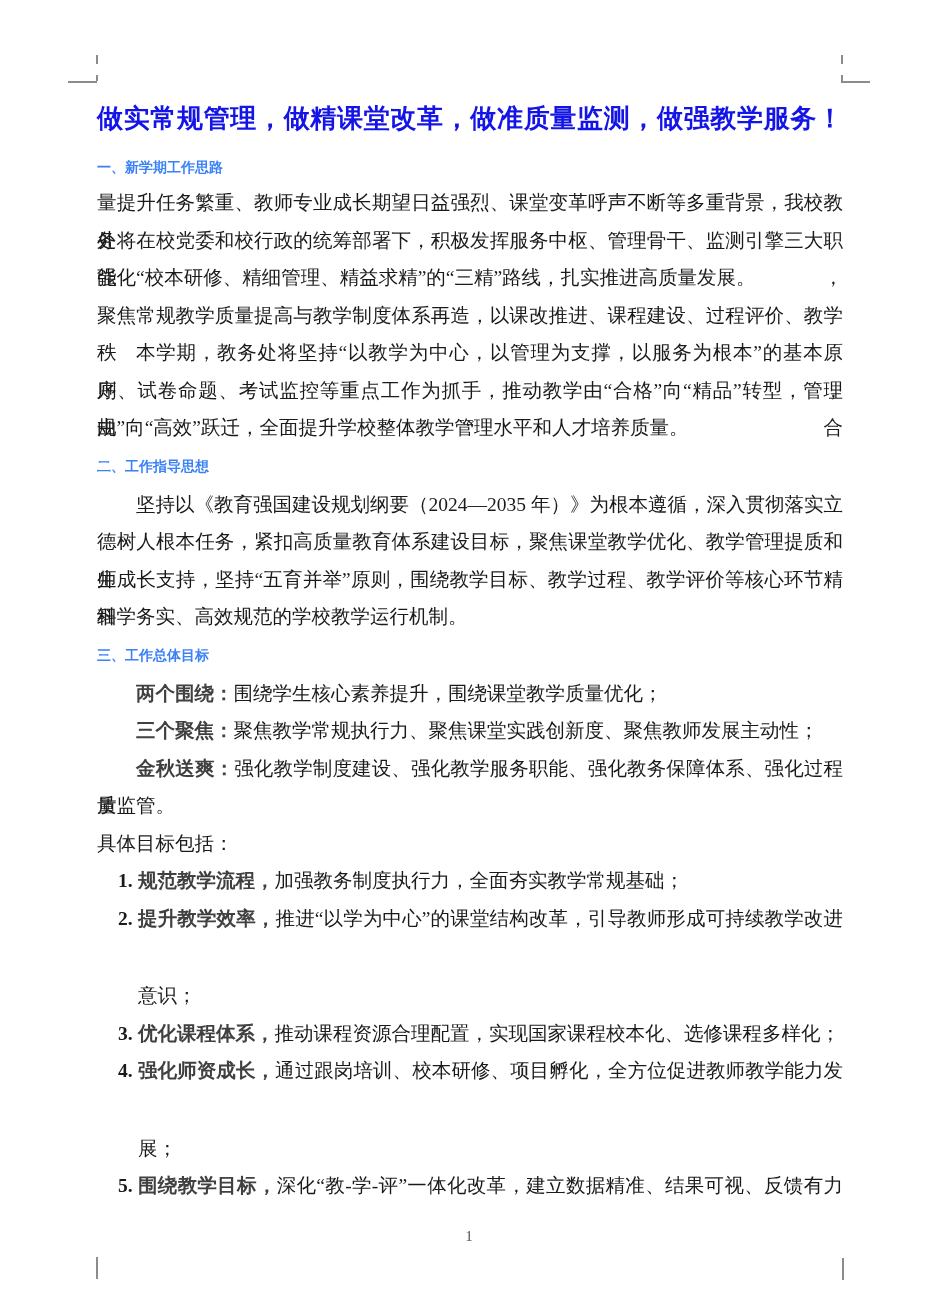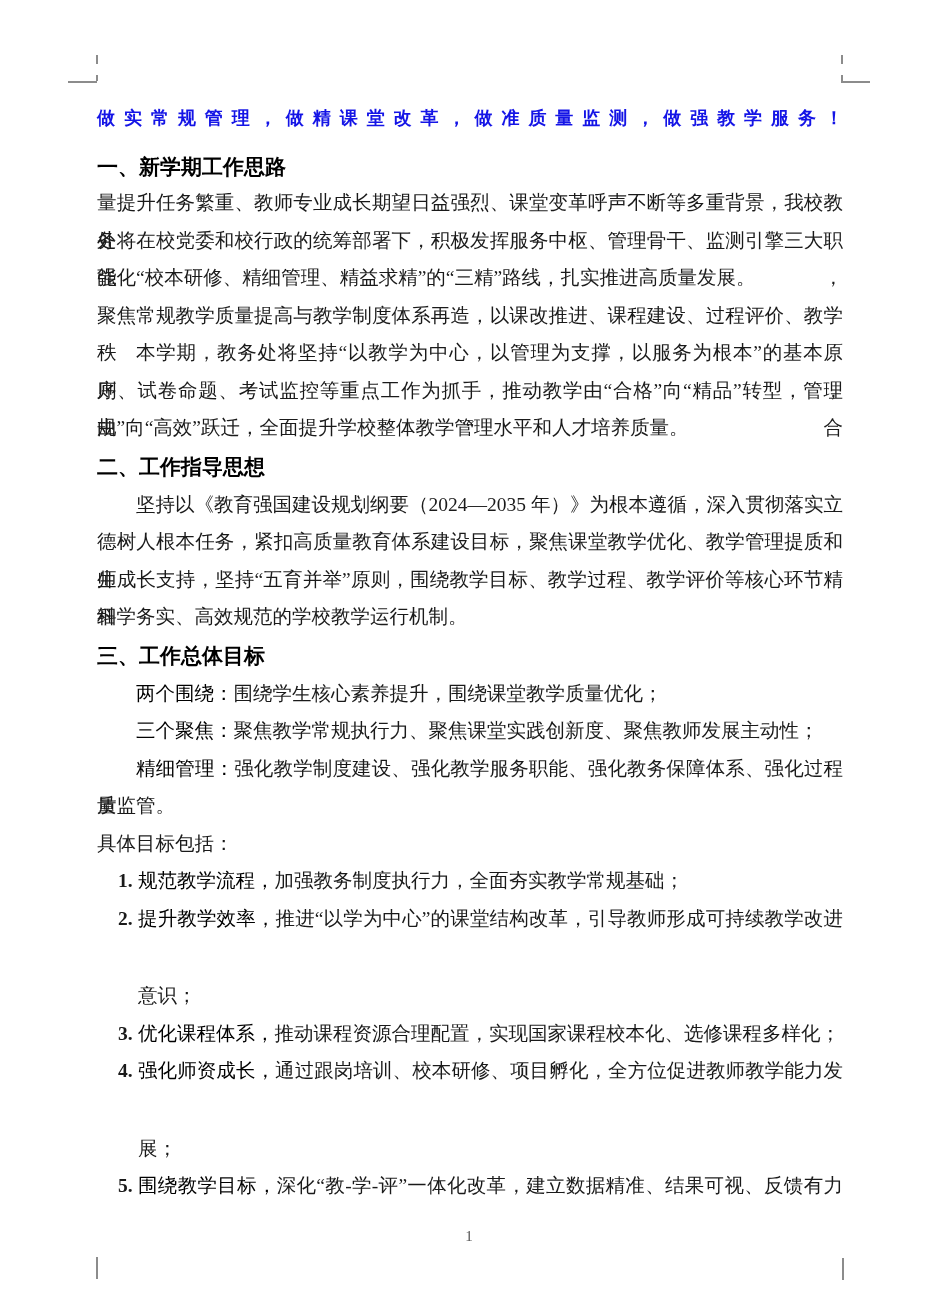--- a/index.html
+++ b/index.html
@@ -12,49 +12,49 @@
     color:#1a1a1a;
   }
   .page-content{
     position:absolute;
     left:97px;top:92px;
     width:746px;
   }
   .doc-title{
     font-family:"Liberation Sans","DejaVu Sans",sans-serif;
     font-weight:bold;
-    font-size:18px;
+    font-size:26px;
     color:#1414e6;
     height:52px;line-height:52px;
     text-align:justify;
     text-align-last:justify;
     white-space:nowrap;
   }
   .sec-heading{
     font-family:"Liberation Sans","DejaVu Sans",sans-serif;
     font-weight:bold;
-    font-size:21px;
-    color:#000000;
+    font-size:14px;
+    color:#3b82f6;
     height:39px;line-height:39px;
   }
   .line{
     font-size:19.5px;
     height:37.5px;line-height:37.5px;
     white-space:nowrap;
   }
   .fill{
     text-align:justify;
     text-align-last:justify;
     white-space:normal;
   }
   .indent{text-indent:39px;}
   .lead{
     font-family:"Liberation Sans","DejaVu Sans",sans-serif;
-    font-weight:normal;
-    color:#000000;
+    font-weight:bold;
+    color:#404040;
   }
   .goal{
     position:relative;
     padding-left:41px;
   }
   .goal-num{
     position:absolute;
     left:21px;top:0;
     font-weight:bold;
     font-family:"Liberation Serif","DejaVu Serif",serif;
@@ -99,21 +99,21 @@
   <div class="sec-heading">二、工作指导思想</div>
   <div class="line fill indent">坚持以《教育强国建设规划纲要（2024—2035 年）》为根本遵循，深入贯彻落实立</div>
   <div class="line fill">德树人根本任务，紧扣高质量教育体系建设目标，聚焦课堂教学优化、教学管理提质和师</div>
   <div class="line fill">生成长支持，坚持“五育并举”原则，围绕教学目标、教学过程、教学评价等核心环节精细</div>
   <div class="line">科学务实、高效规范的学校教学运行机制。</div>
 
   <div class="sec-heading">三、工作总体目标</div>
 
   <div class="line indent"><span class="lead">两个围绕：</span><span>围绕学生核心素养提升，围绕课堂教学质量优化；</span></div>
   <div class="line indent"><span class="lead">三个聚焦：</span><span>聚焦教学常规执行力、聚焦课堂实践创新度、聚焦教师发展主动性；</span></div>
-  <div class="line fill indent"><span class="lead">精细管理：</span><span>强化教学制度建设、强化教学服务职能、强化教务保障体系、强化过程质</span></div>
+  <div class="line fill indent"><span class="lead">金秋送爽：</span><span>强化教学制度建设、强化教学服务职能、强化教务保障体系、强化过程质</span></div>
   <div class="line">量监管。</div>
 
   <div class="line">具体目标包括：</div>
 
   <div class="line goal"><span class="goal-num">1.</span><span class="lead">规范教学流程，</span><span>加强教务制度执行力，全面夯实教学常规基础；</span></div>
 
   <div class="line goal fill"><span class="goal-num">2.</span><span class="lead">提升教学效率，</span><span>推进“以学为中心”的课堂结构改革，引导教师形成可持续教学改进</span></div>
   <div class="line goal-cont">意识；</div>
 
   <div class="line goal"><span class="goal-num">3.</span><span class="lead">优化课程体系，</span><span>推动课程资源合理配置，实现国家课程校本化、选修课程多样化；</span></div>

